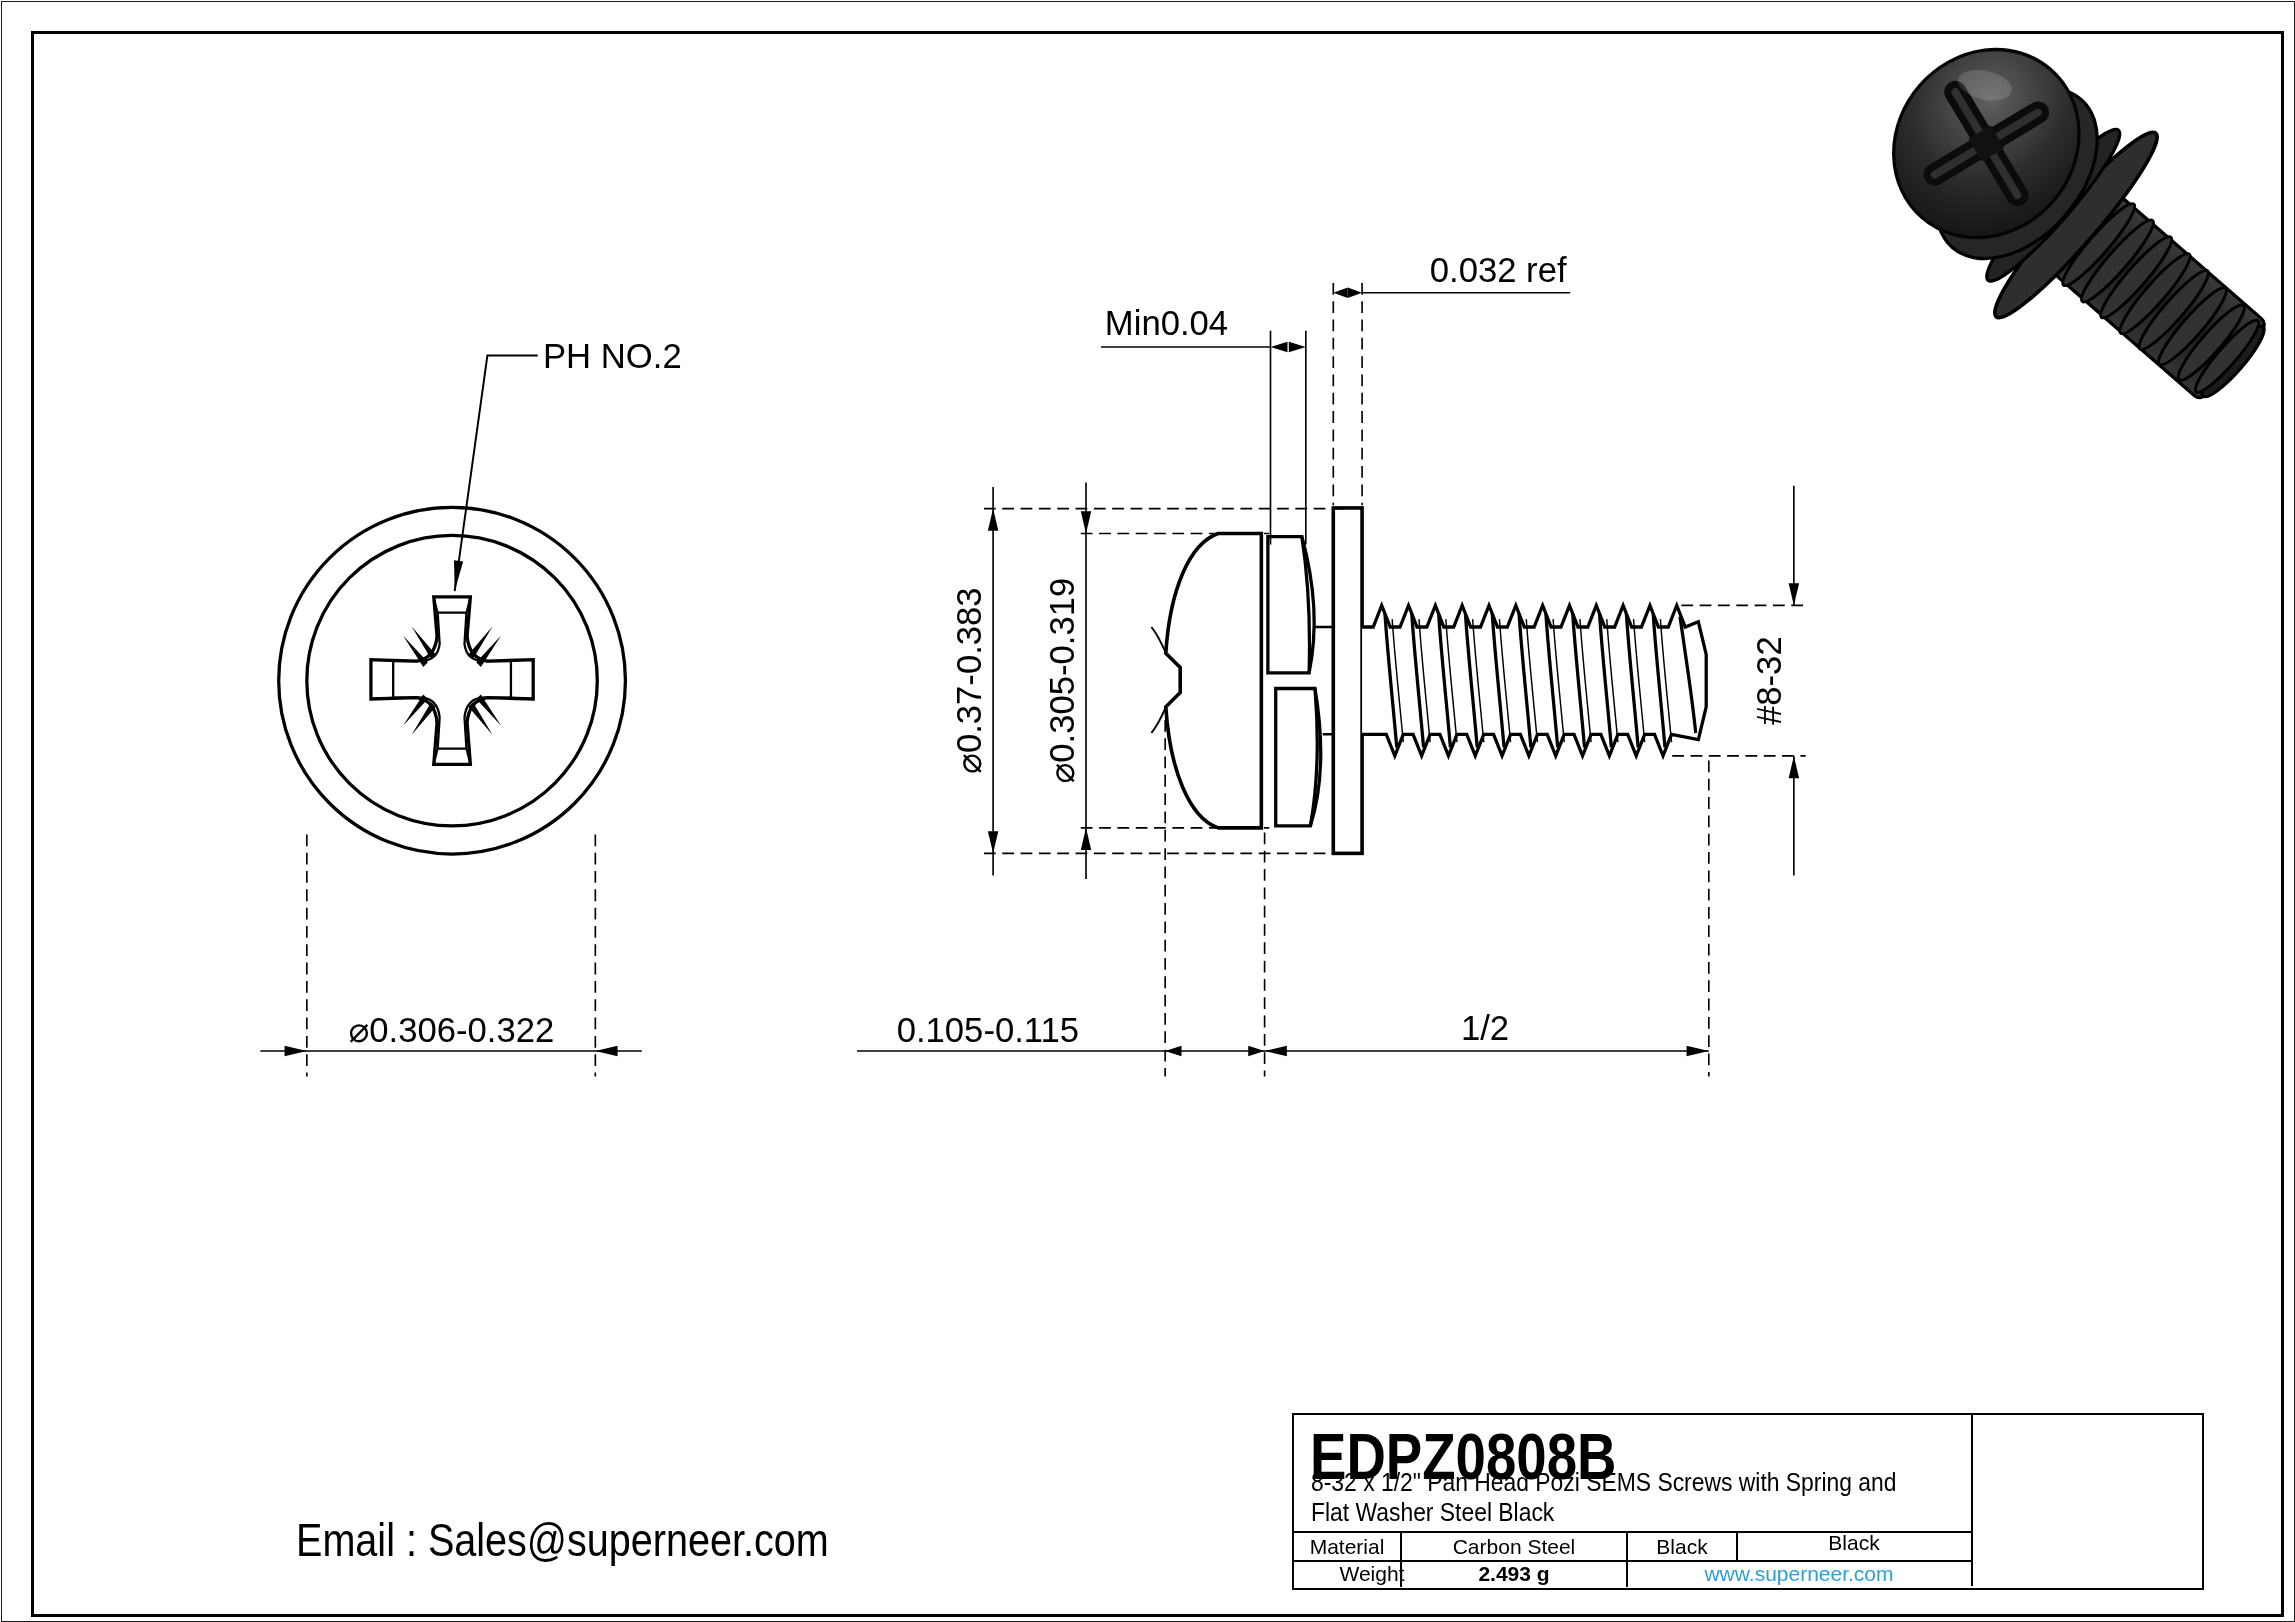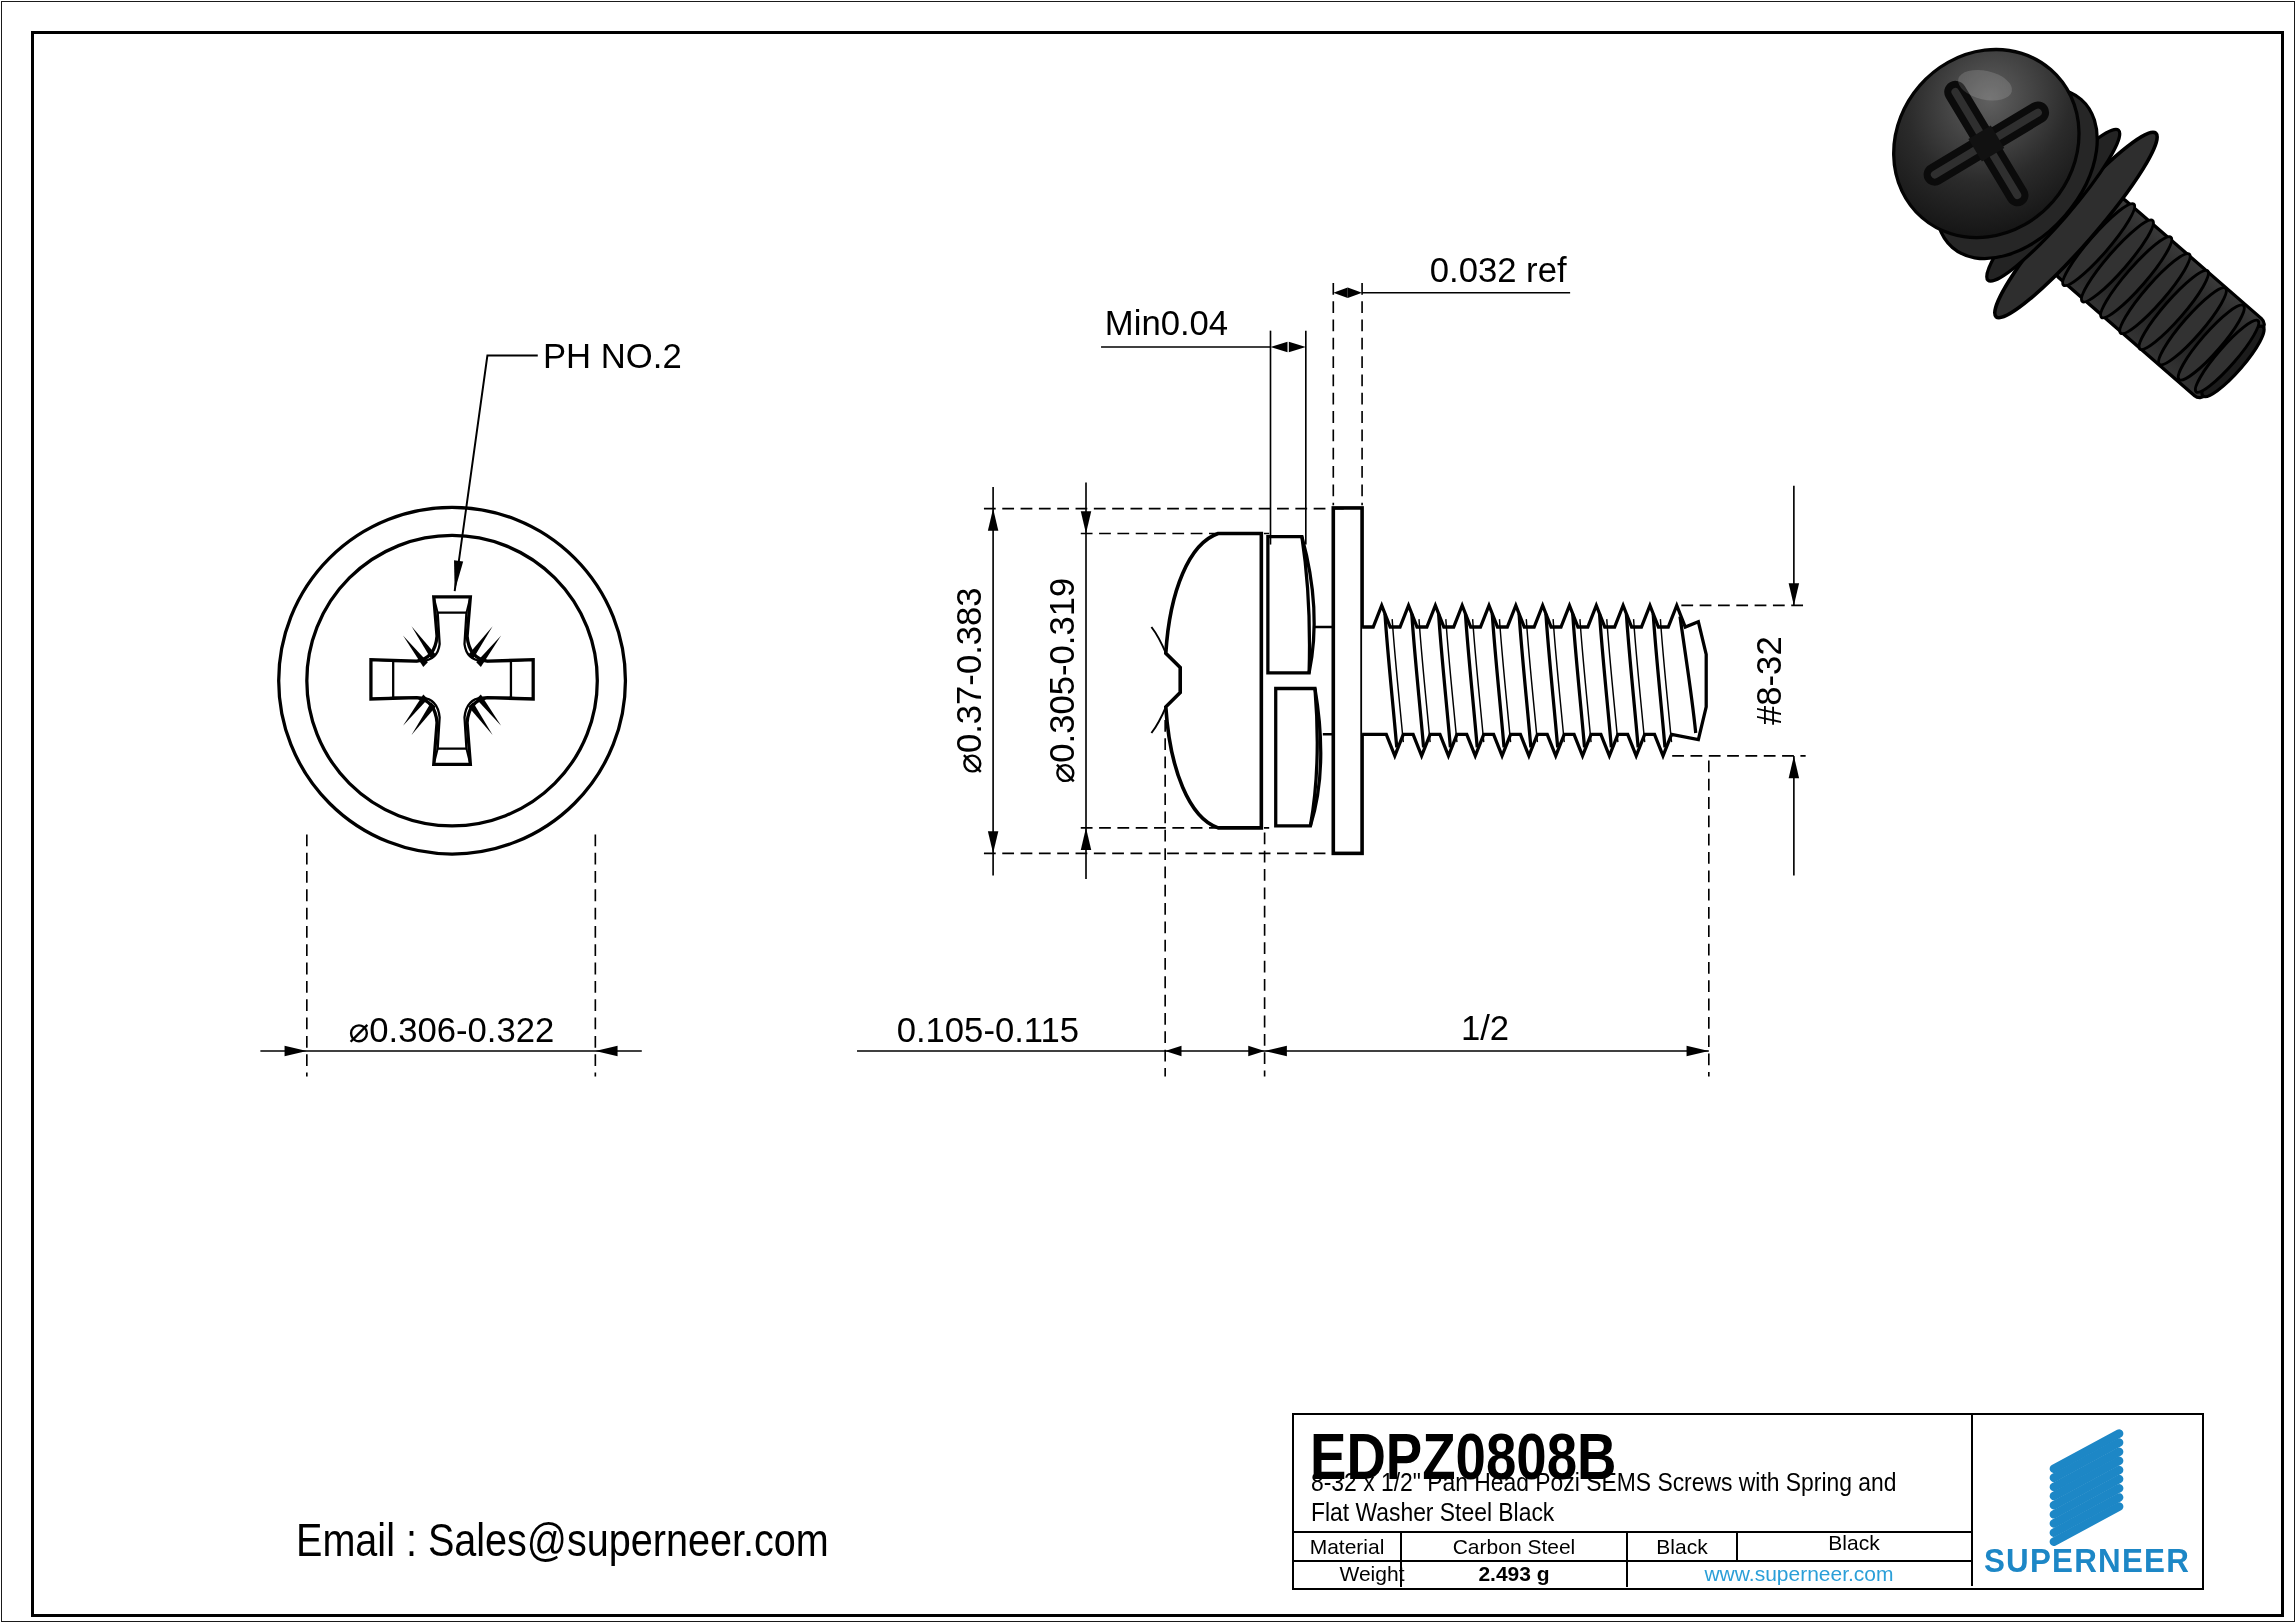--- a/index.html
+++ b/index.html
@@ -255,30 +255,14 @@
 
   <div class="cell" style="left:0;top:118px;width:106px;height:27.5px;">Material</div>
   <div class="cell" style="left:108px;top:118px;width:224px;height:27.5px;">Carbon Steel</div>
   <div class="cell" style="left:334px;top:118px;width:108px;height:27.5px;">Black</div>
   <div class="cell" style="left:444px;top:118px;width:232px;height:20px;">Black</div>
 
   <div class="cell" style="left:0;top:147px;width:106px;height:24px;margin-left:25px;">Weight</div>
   <div class="cell" style="left:108px;top:147px;width:224px;height:24px;font-weight:bold;">2.493 g</div>
   <div class="cell" id="website" style="left:334px;top:147px;width:342px;height:24px;">www.superneer.com</div>
 
-  <div id="logo-cell">
-    <svg width="85" height="124" viewBox="0 0 130 190" style="position:absolute;left:71px;top:7.9px;">
-      <g stroke="#1d87c6" stroke-width="13" stroke-linecap="round">
-        <line x1="15" y1="70" x2="115" y2="16"></line>
-        <line x1="15" y1="84" x2="115" y2="30"></line>
-        <line x1="15" y1="98" x2="115" y2="44"></line>
-        <line x1="15" y1="112" x2="115" y2="58"></line>
-        <line x1="15" y1="126" x2="115" y2="72"></line>
-        <line x1="15" y1="140" x2="115" y2="86"></line>
-        <line x1="15" y1="154" x2="115" y2="100"></line>
-        <line x1="15" y1="168" x2="115" y2="114"></line>
-        <line x1="15" y1="182" x2="115" y2="128"></line>
-      </g>
-    </svg>
-    <div id="brand">SUPERNEER</div>
-  </div>
 </div>
 
 
 </body></html>

